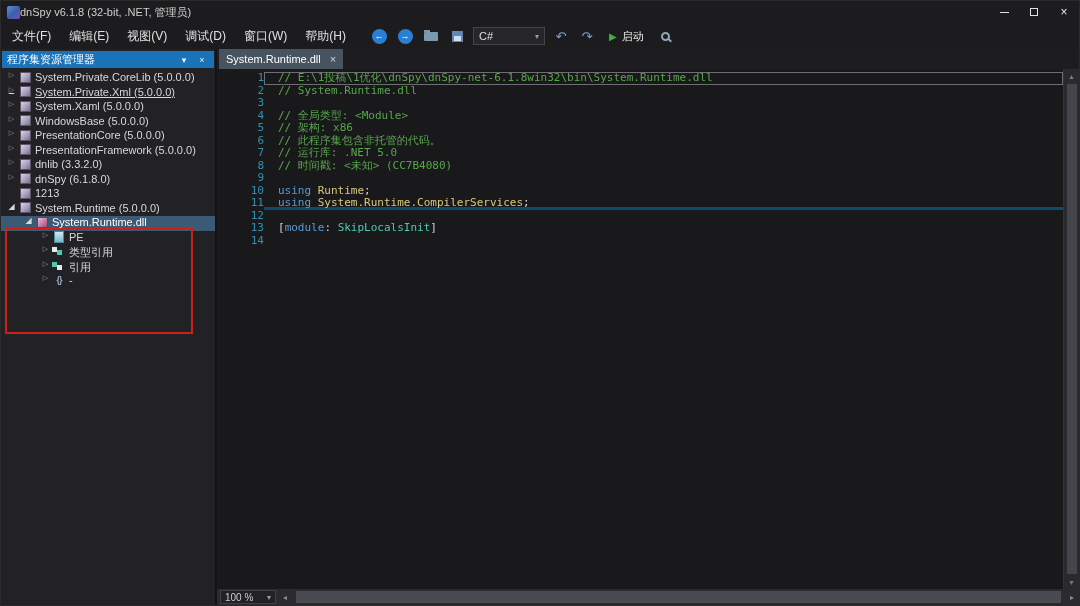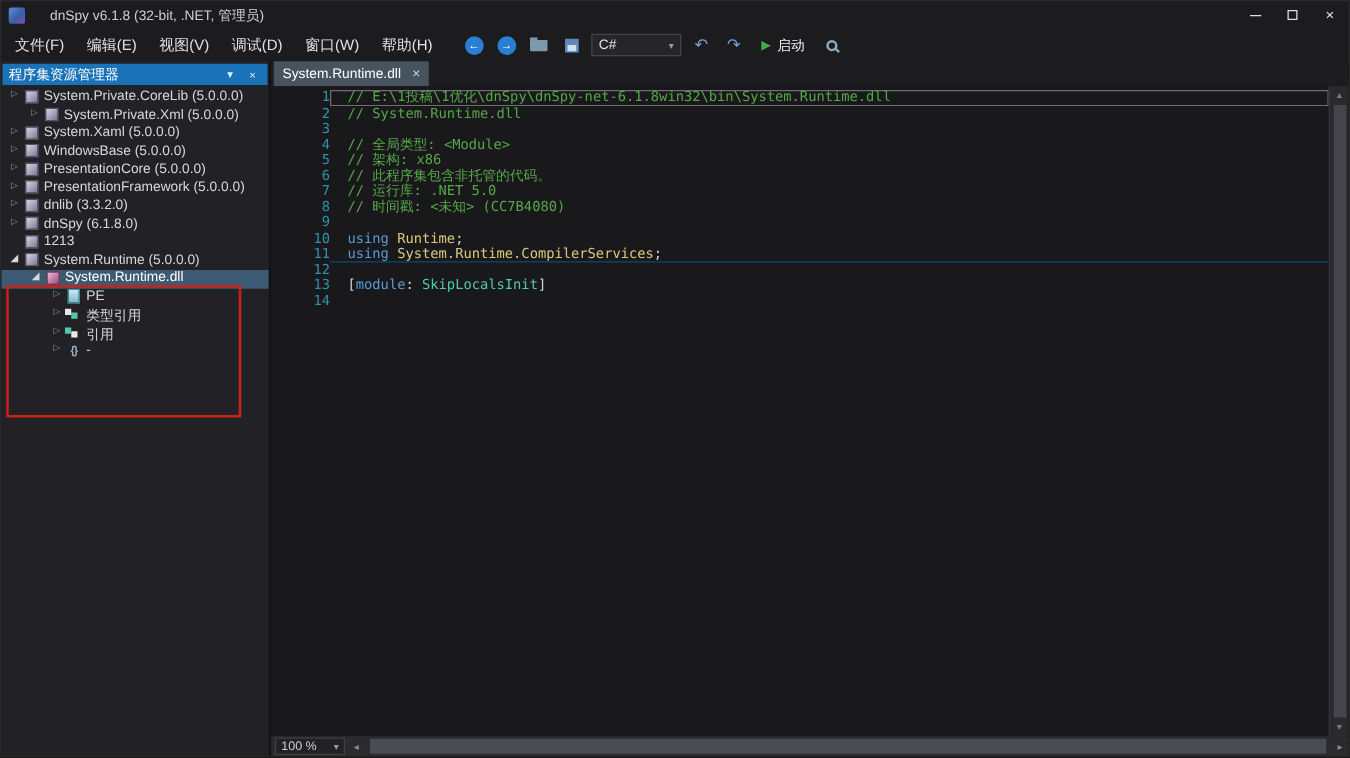--- a/index.html
+++ b/index.html
@@ -2,21 +2,21 @@
 <html><head>
 <meta charset="utf-8">
 <style>
   * { margin:0; padding:0; box-sizing:border-box; }
   html,body { width:1080px; height:606px; overflow:hidden; background:#101012;
     font-family:"Liberation Sans","DejaVu Sans",sans-serif; }
   .window { position:relative; width:1080px; height:606px; background:#1c1c1f;
     border:1px solid #2a2a2a; overflow:hidden; }
 
   
-  .titlebar { height:22px; display:flex; align-items:center; gap:20px; padding:0 0 0 6px; color:#cfcfcf; font-size:11px; }
+  .titlebar { height:22px; display:flex; align-items:center; gap:0; padding:0 0 0 6px; color:#cfcfcf; font-size:11px; }
   .app-icon { width:13px; height:13px; border-radius:2px;
     background:linear-gradient(135deg,#5a8fd8 0%,#3a5fa8 55%,#7a4fc0 100%); }
   .win-controls { margin-left:auto; display:flex; height:22px; }
   .win-btn { width:30px; height:22px; display:flex; align-items:center; justify-content:center; color:#e6e6e6; font-size:12px; }
   .min-glyph { width:9px; height:1px; background:#e0e0e0; display:inline-block; }
   .max-glyph { width:8px; height:8px; border:1px solid #e0e0e0; display:inline-block; }
 
   
   .menurow { height:26px; display:flex; align-items:center; padding-left:2px; color:#e0e0e0; font-size:12px; }
   .menus { display:flex; }
@@ -72,21 +72,21 @@
   .tabbar { height:20px; background:#1d1d21; display:flex; align-items:stretch; padding-left:2px; }
   .tab { background:#47545f; color:#fff; font-size:11px; display:flex; align-items:center; padding:0 7px; gap:9px; }
   .tab-close { color:#cfd6dc; font-size:11px; line-height:1; }
   .editor-mid { flex:1; display:flex; min-height:0; }
   .codearea { flex:1; padding-top:3px; background:#19191c; overflow:hidden;
     font-family:"DejaVu Sans Mono","Liberation Mono",monospace; font-size:11px; }
   .code-line { height:12.5px; line-height:12.5px; display:flex; white-space:pre; }
   .ln { width:47px; flex:none; text-align:right; color:#2f91af; }
   .body { flex:1; padding-left:14px; min-width:0; }
   .code-line.cur .body { box-shadow:inset 0 0 0 1px #6e6e72; }
-  .code-line.rule .body { border-bottom:1px solid #0c4a6e; }
+  .code-line.rule .body { border-bottom:3px solid #0c4a6e; }
   .c-comment { color:#57a64a; }
   .c-keyword { color:#569cd6; }
   .c-namespace { color:#d9c97c; }
   .c-type { color:#4ec9b0; }
   .c-plain { color:#d4d4d4; }
 
   
   .vscroll { width:16px; background:#29292e; border-left:1px solid #333338; position:relative; flex:none; }
   .vs-arrow { height:14px; display:flex; align-items:center; justify-content:center; color:#7a7a82; font-size:7px; }
   .vs-arrow.bottom { position:absolute; bottom:0; left:0; right:0; }
@@ -172,21 +172,21 @@
         <span class="ph-title">程序集资源管理器</span>
         <span class="ph-btn"><span>▾</span></span>
         <span class="ph-btn"><span>×</span></span>
       </div>
       <div class="tree" id="tree">
           <div class="tree-row" style="padding-left: 4px;">
             <span class="arrow collapsed">▷</span>
             <span class="ticon ticon-assembly"></span>
             <span>System.Private.CoreLib (5.0.0.0)</span>
           </div>
-          <div class="tree-row" style="padding-left: 20px;">
+          <div class="tree-row" style="padding-left: 4px; text-decoration: underline;">
             <span class="arrow collapsed">▷</span>
             <span class="ticon ticon-assembly"></span>
             <span>System.Private.Xml (5.0.0.0)</span>
           </div>
           <div class="tree-row" style="padding-left: 4px;">
             <span class="arrow collapsed">▷</span>
             <span class="ticon ticon-assembly"></span>
             <span>System.Xaml (5.0.0.0)</span>
           </div>
           <div class="tree-row" style="padding-left: 4px;">

